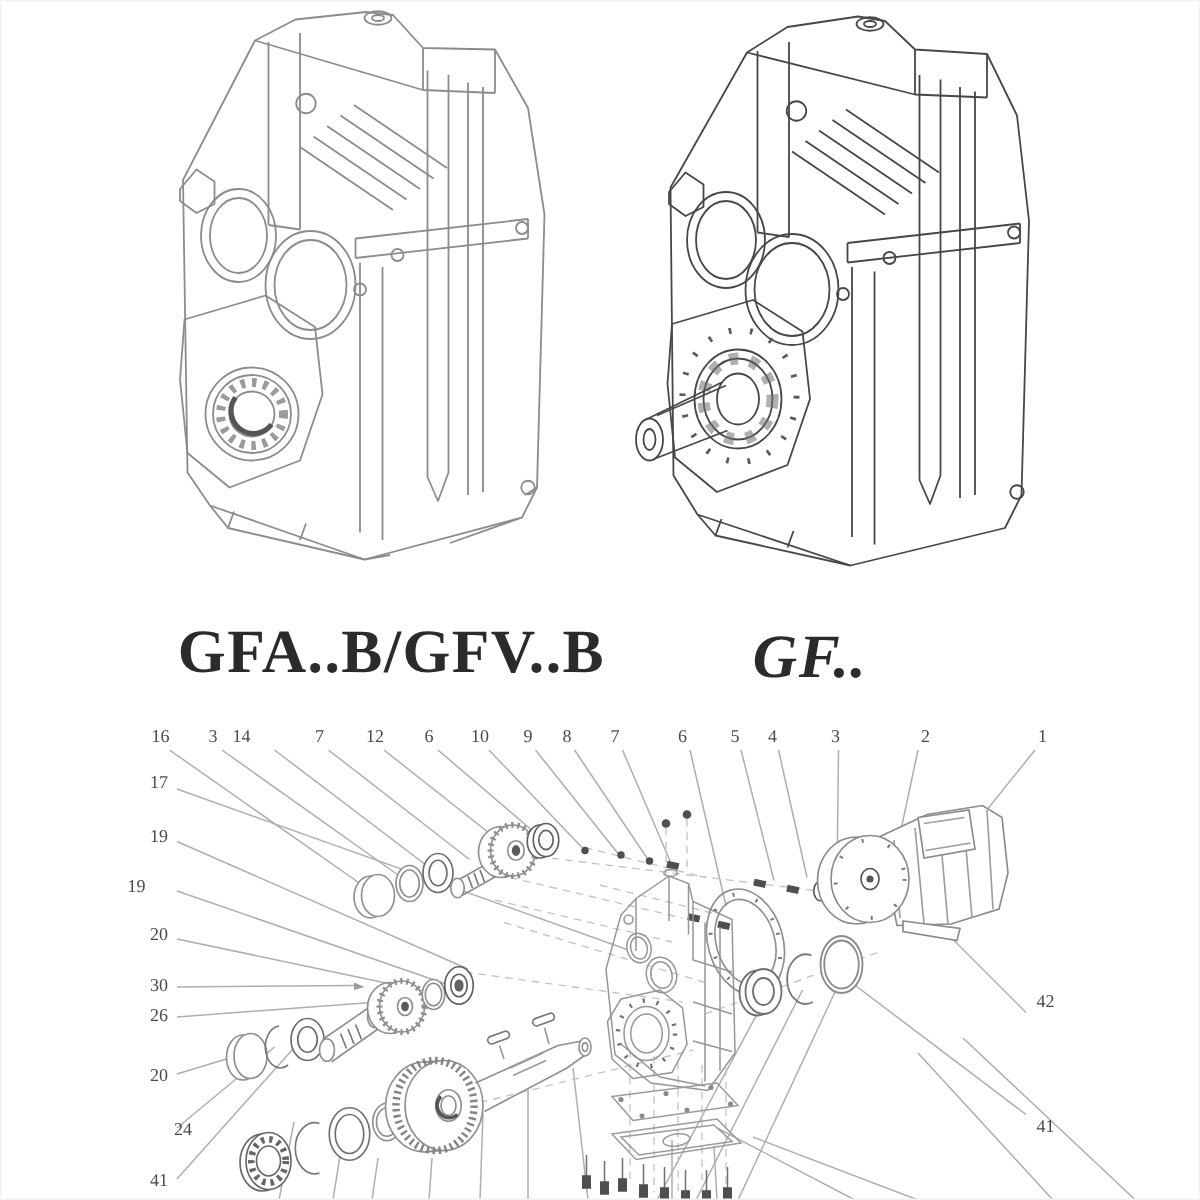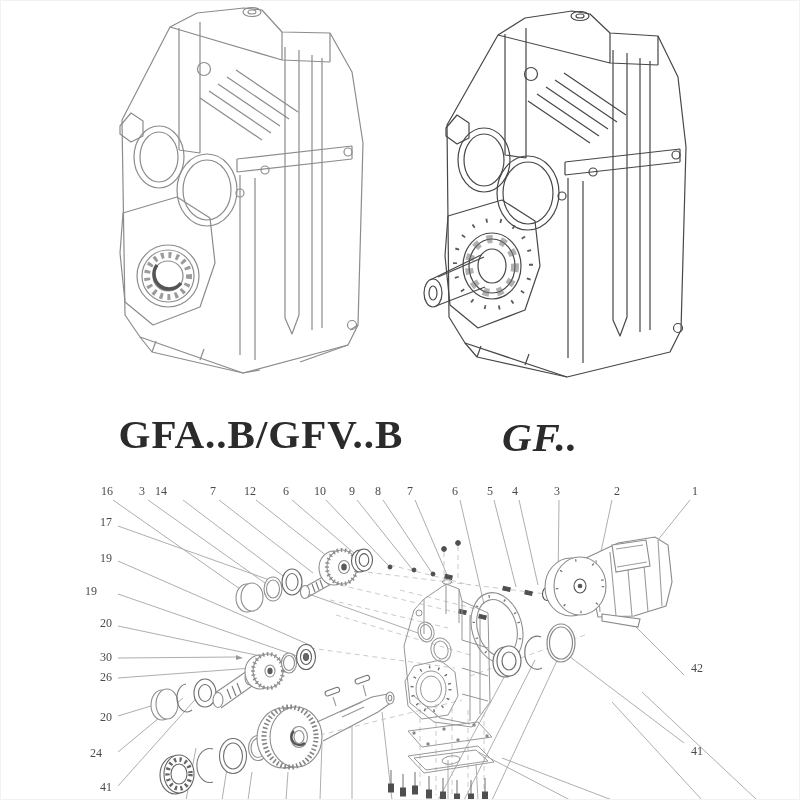--- a/index.html
+++ b/index.html
@@ -381,19 +381,19 @@
 <span class="co" style="left:617px;top:491px">2</span>
 <span class="co" style="left:695px;top:491px">1</span>
 
 <span class="co" style="left:106px;top:522px">17</span>
 <span class="co" style="left:106px;top:558px">19</span>
 <span class="co" style="left:91px;top:591px">19</span>
 <span class="co" style="left:106px;top:623px">20</span>
 <span class="co" style="left:106px;top:657px">30</span>
 <span class="co" style="left:106px;top:677px">26</span>
 <span class="co" style="left:106px;top:717px">20</span>
-<span class="co" style="left:96px;top:753px">24</span>
+<span class="co" style="left:122px;top:753px">24</span>
 <span class="co" style="left:106px;top:787px">41</span>
 
 <span class="co" style="left:697px;top:668px">42</span>
 <span class="co" style="left:697px;top:751px">41</span>
 
 </div>
 
 </body></html>

